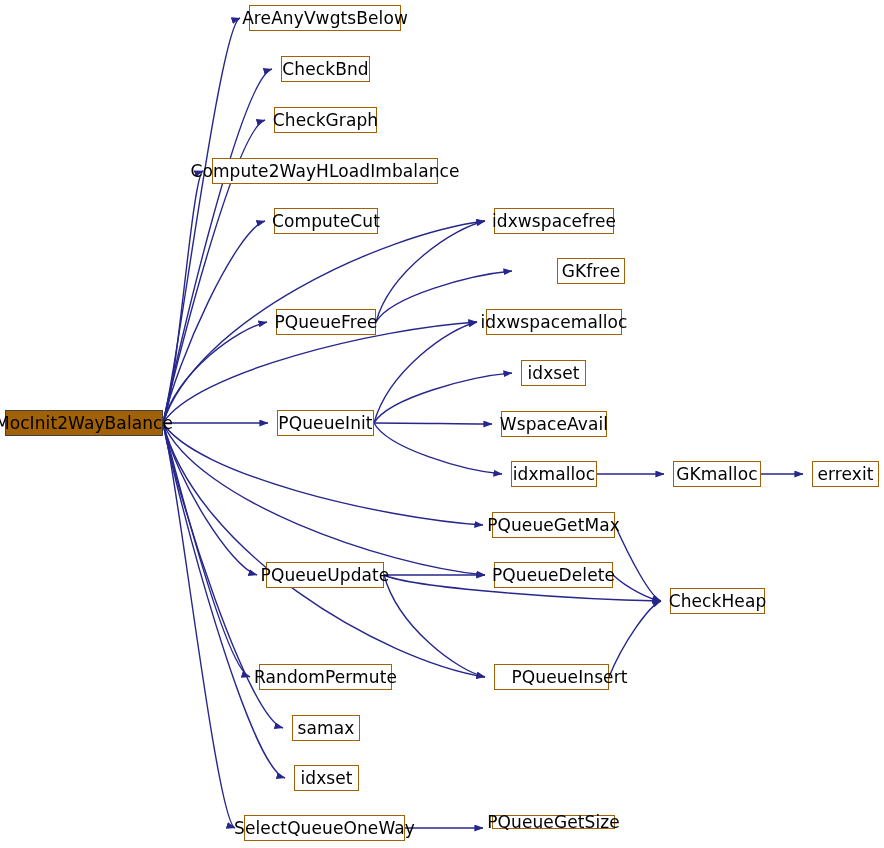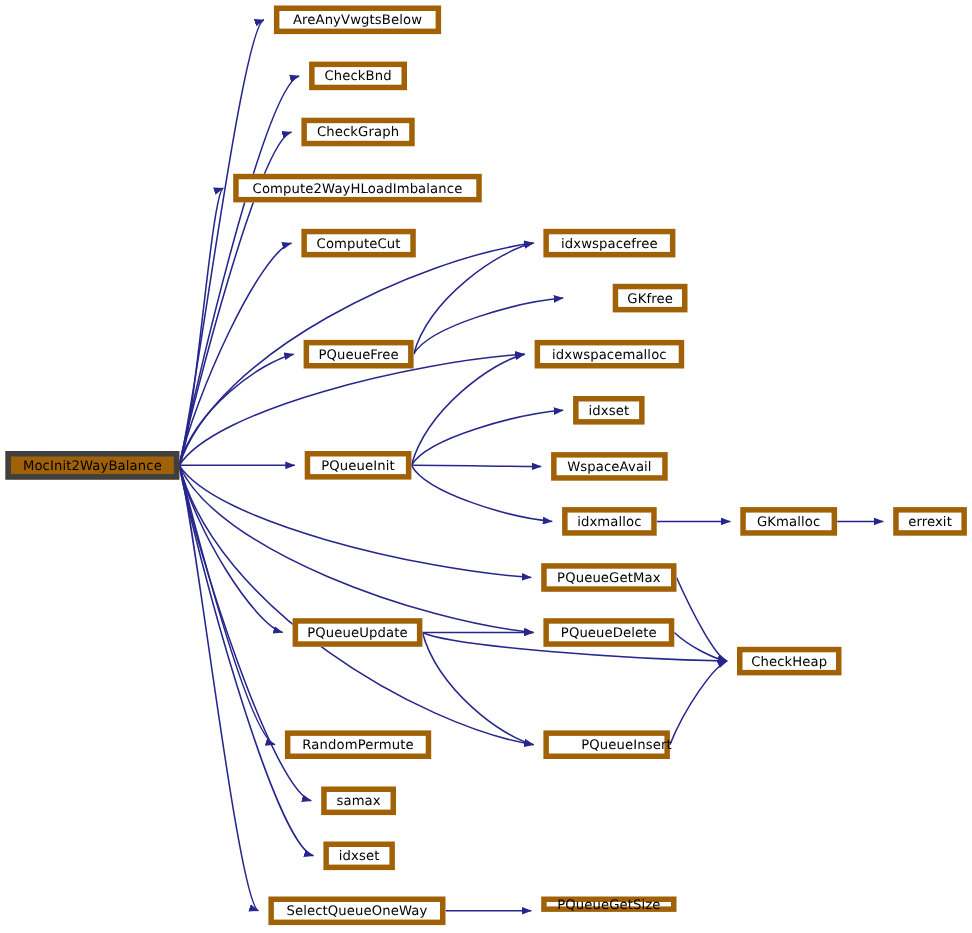--- a/index.html
+++ b/index.html
@@ -18,24 +18,24 @@
   #edge-layer {
     position: absolute;
     left: 0;
     top: 0;
     width: 884px;
     height: 848px;
   }
   .node {
     position: absolute;
     box-sizing: border-box;
-    border: 5px solid #a16207;
+    border: 1px solid #a16207;
     background: #ffffff;
     color: #000000;
-    font-size: 12px;
+    font-size: 17px;
     line-height: 1;
     display: flex;
     align-items: center;
     justify-content: center;
     white-space: nowrap;
     letter-spacing: 0.1px;
   }
   .node.current {
     background: #a16207;
     border-color: #404040;

